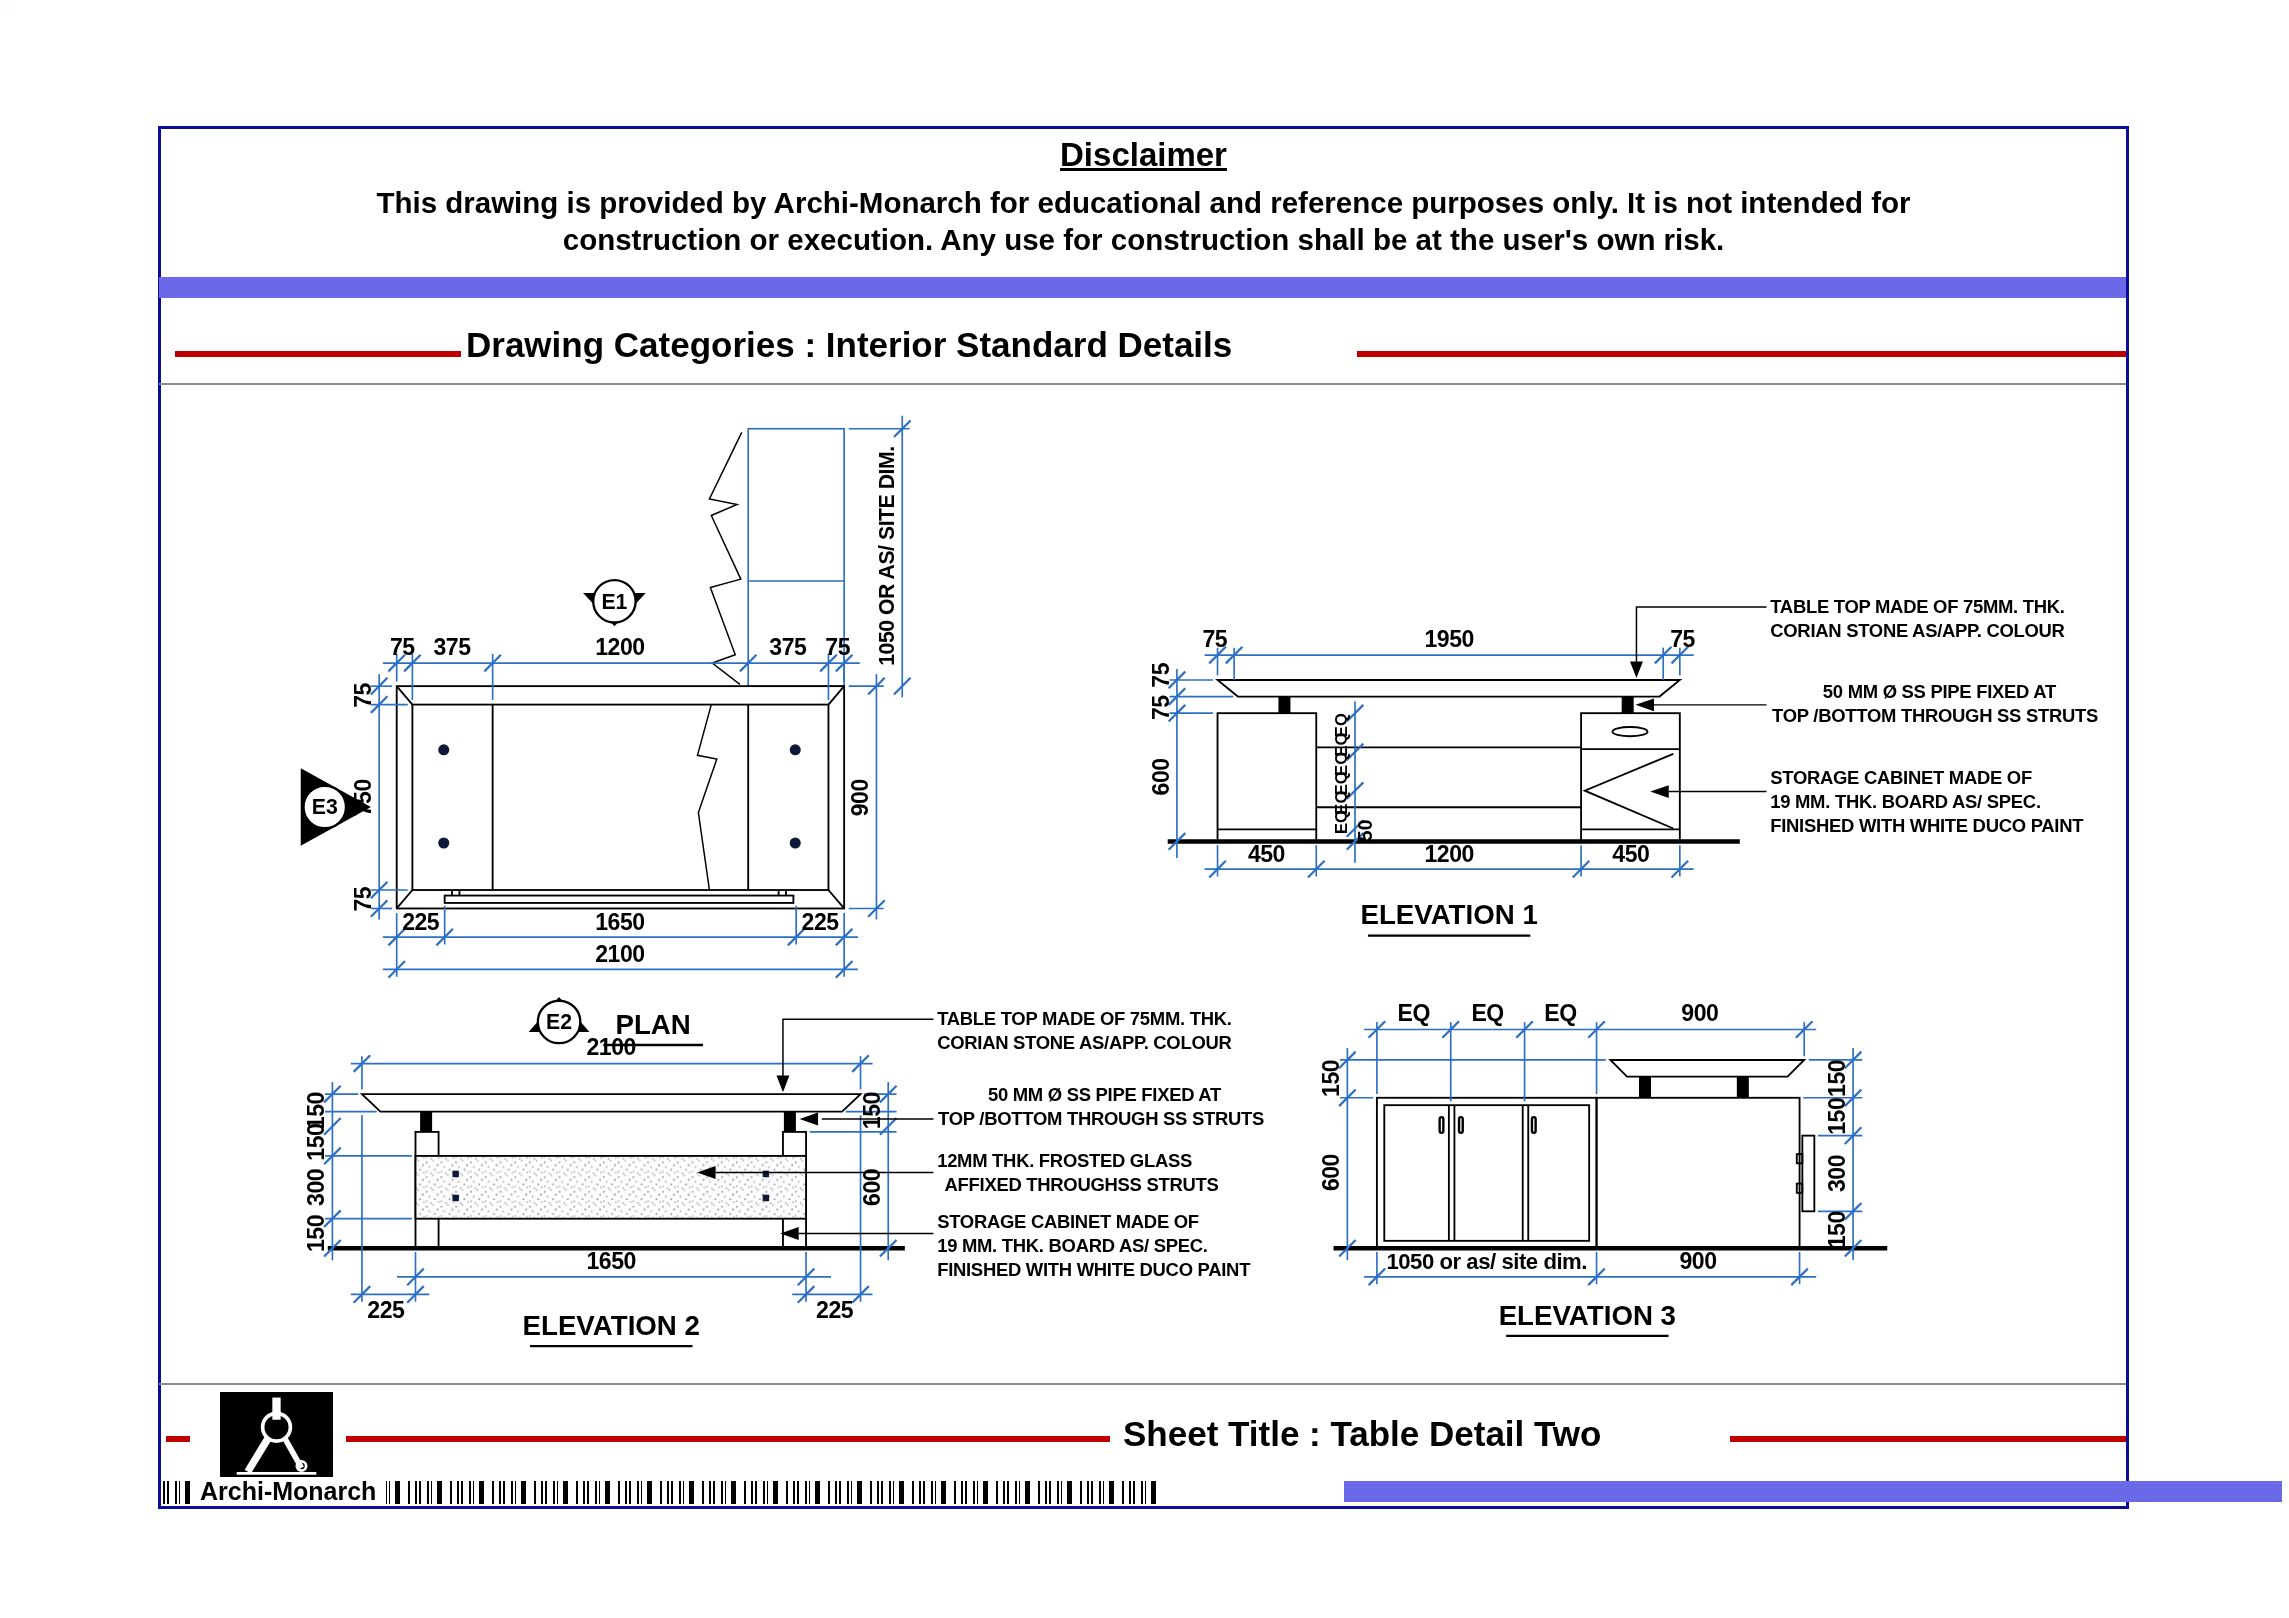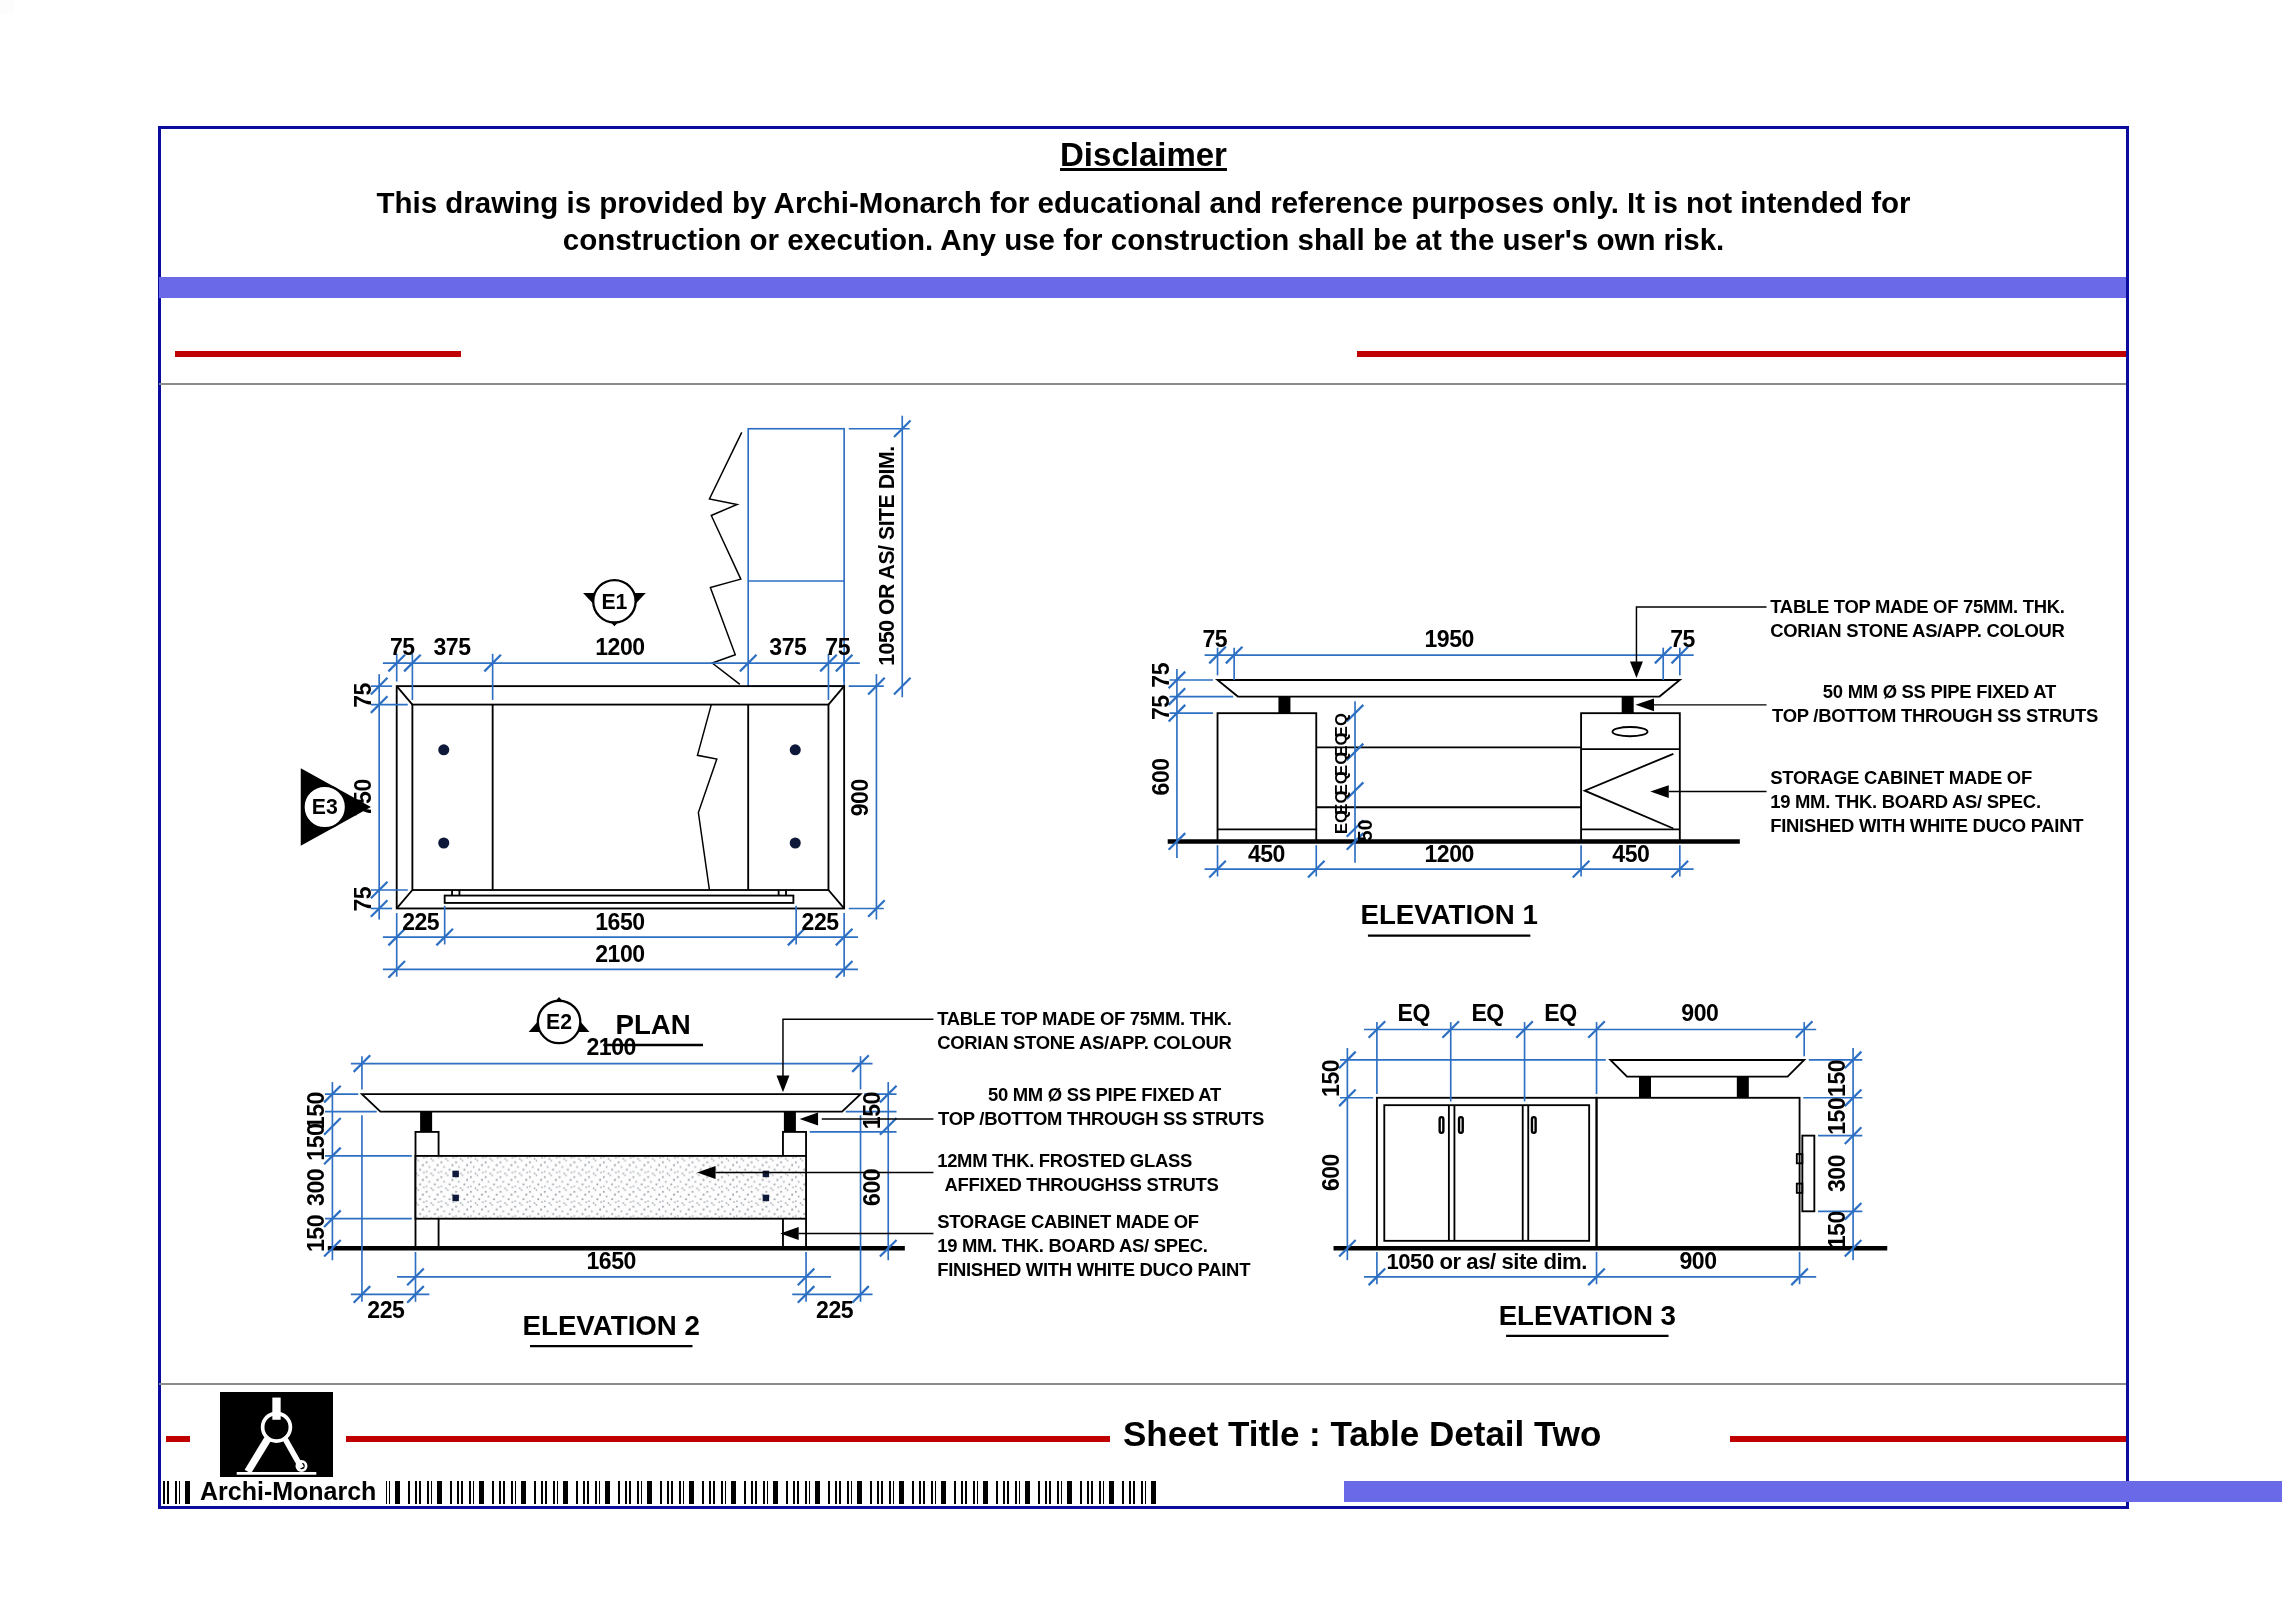--- a/index.html
+++ b/index.html
@@ -47,20 +47,21 @@
   <div class="corner-dot"></div>
 
   <div class="frame">
 
     <div class="abs disc-title">Disclaimer</div>
     <div class="abs disc-line" style="top:94px;">construction or execution. Any use for construction shall be at the user's own risk.</div>
     <div class="abs disc-line" style="top:57px;">This drawing is provided by Archi-Monarch for educational and reference purposes only. It is not intended for</div>
     <div class="abs purple-bar"></div>
 
     <div class="red-line" style="left:14px;top:222px;width:286px;"></div>
+    <div class="cat-title">Drawing Categories : Interior Standard Details</div>
     <div class="red-line" style="left:1196px;top:222px;width:769px;"></div>
     <div class="gray-sep" style="top:254px;"></div>
 
     <div class="gray-sep" style="top:1254px;"></div>
     <div class="red-line" style="left:4.6px;top:1307px;width:24px;"></div>
     <div class="logo-box">
       <svg width="113" height="87" viewBox="0 0 122 94">
         <line x1="61" y1="6" x2="61" y2="30" stroke="#fff" stroke-width="9"></line>
         <circle cx="61" cy="38" r="15" stroke="#fff" stroke-width="4" fill="none"></circle>
         <line x1="52" y1="50" x2="30" y2="86" stroke="#fff" stroke-width="8"></line>

